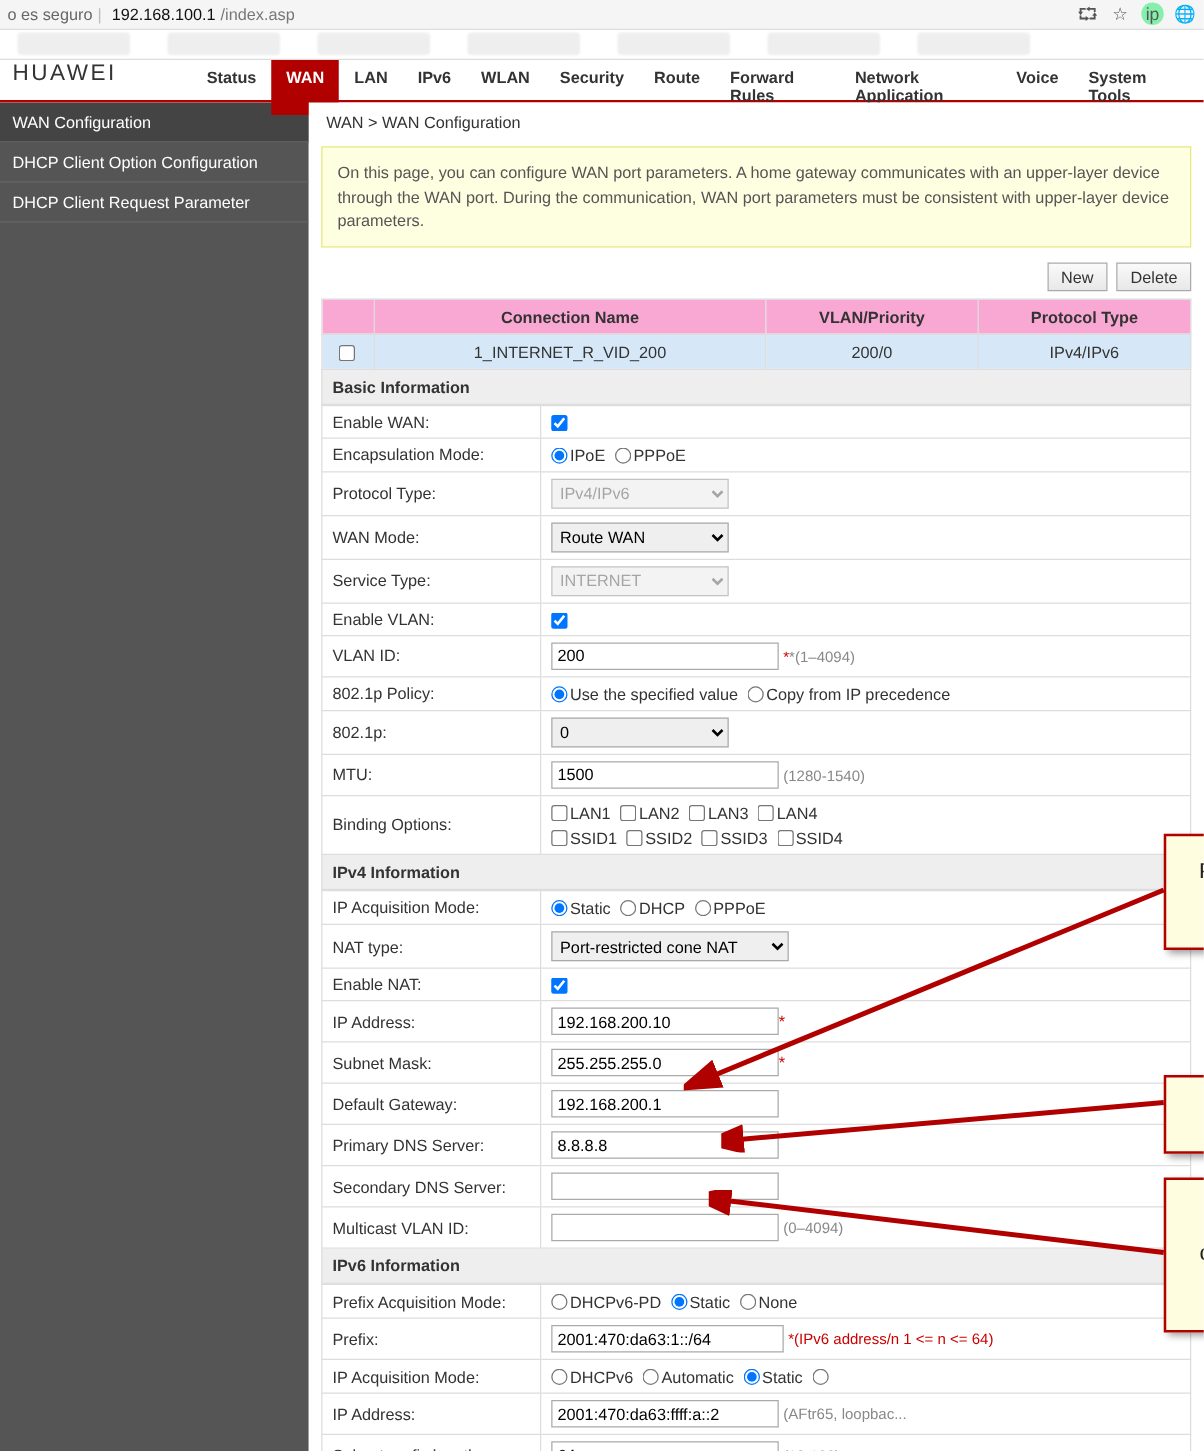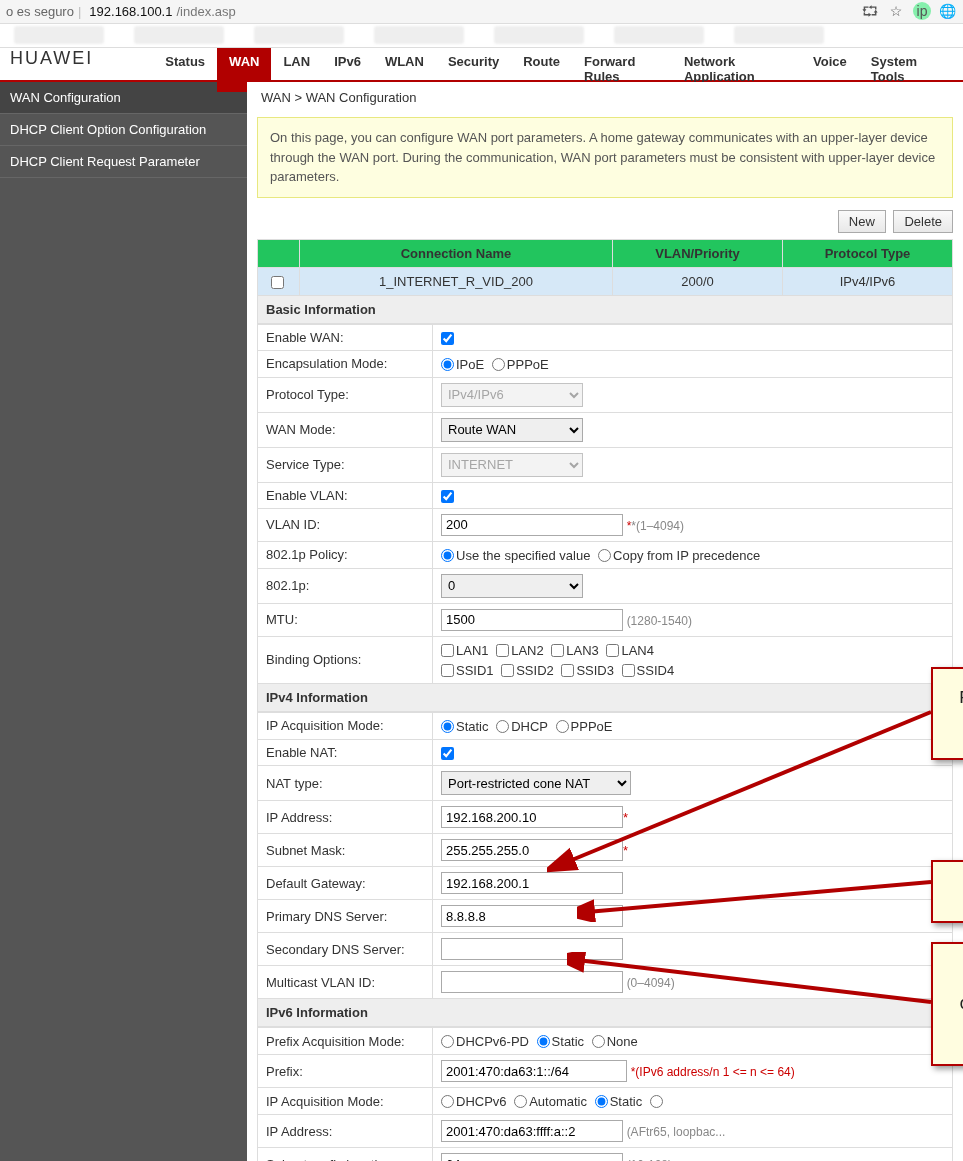--- a/index.html
+++ b/index.html
@@ -23,21 +23,21 @@
   .sidebar { width:247px; background:#555; }
   .sidebar a { display:block; padding:8px 10px; color:#fff; font-size:13px; border-bottom:1px solid #666; cursor:pointer; }
   .sidebar a.active { background:#444; color:#fff; }
   .sidebar a:first-child.active { color:#fff; }
   .main { flex:1; background:#fff; padding:0 10px 20px; position:relative; }
   .breadcrumb { padding:8px 4px; color:#333; font-size:13px; }
   .infobox { background:#fefee0; border:1px solid #e8e880; padding:10px 12px; color:#555; font-size:13px; line-height:1.5; margin:4px 0 12px; }
   .toolbar-right { text-align:right; margin:6px 0; }
   .btn { display:inline-block; border:1px solid #aaa; background:linear-gradient(#fafafa,#e8e8e8); padding:3px 10px; font-size:13px; cursor:pointer; margin-left:4px; }
   table.conn { width:100%; border-collapse:collapse; }
-  table.conn th { background:#22c55e; border:1px solid #ddd; font-weight:700; padding:6px; font-size:13px; }
+  table.conn th { background:#f9a8d4; border:1px solid #ddd; font-weight:700; padding:6px; font-size:13px; }
   table.conn td { border:1px solid #ddd; padding:6px; text-align:center; background:#d6e8f7; }
   table.conn td.cb { width:42px; }
   .section-title { background:#eee; font-weight:700; padding:6px 8px; border:1px solid #ddd; border-top:none; font-size:13px; }
   table.form { width:100%; border-collapse:collapse; }
   table.form td { border:1px solid #ddd; padding:5px 8px; vertical-align:middle; font-size:13px; }
   table.form td.lbl { width:175px; }
   table.form td.val { }
   input[type=text] { border:1px solid #aaa; padding:2px 4px; font-size:13px; height:22px; width:182px; }
   select { border:1px solid #aaa; padding:1px 2px; font-size:13px; height:24px; }
   .sel-wide { width:142px; }
@@ -202,26 +202,26 @@
       <tbody>
           <tr>
             <td class="lbl">IP Acquisition Mode:</td>
           <td class="val">
             <input type="radio" name="ipa" checked="" style=""><label>Static</label>
             <input type="radio" name="ipa" style=""><label>DHCP</label>
             <input type="radio" name="ipa" style=""><label>PPPoE</label>
           </td>
           </tr>
       <tr>
+            <td class="lbl">NAT type:</td>
+          <td class="val"><select style="width:190px;"><option>Port-restricted cone NAT</option></select></td>
+          </tr>
+      <tr>
             <td class="lbl">Enable NAT:</td>
           <td class="val"><input type="checkbox" checked="" style=""></td>
-          </tr>
-      <tr>
-            <td class="lbl">NAT type:</td>
-          <td class="val"><select style="width:190px;"><option>Port-restricted cone NAT</option></select></td>
           </tr>
       <tr>
             <td class="lbl">IP Address:</td>
           <td class="val"><input type="text" value="192.168.200.10" style=""><span class="req">*</span></td>
           </tr>
       <tr>
             <td class="lbl">Subnet Mask:</td>
           <td class="val"><input type="text" value="255.255.255.0" style=""><span class="req">*</span></td>
           </tr>
       <tr>

